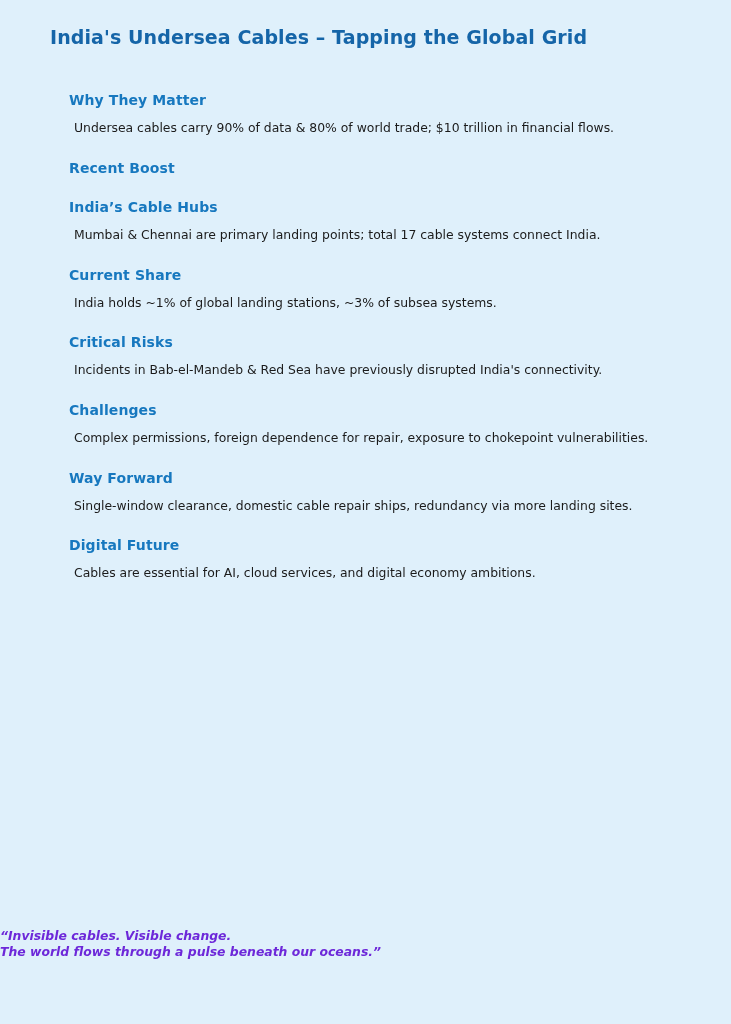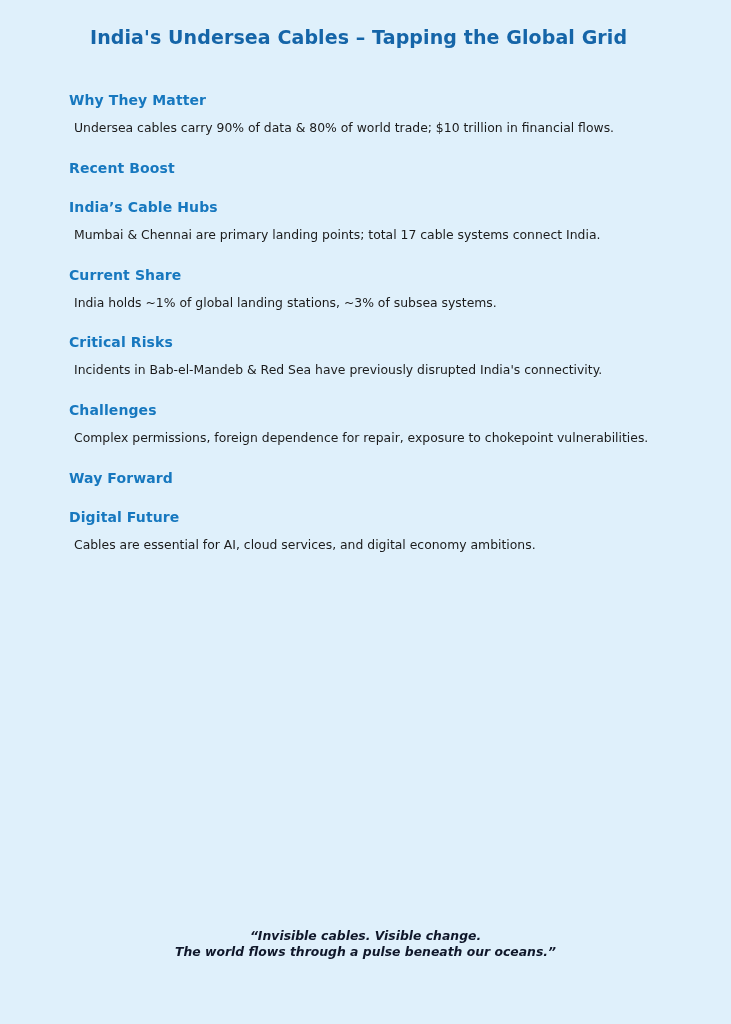--- a/index.html
+++ b/index.html
@@ -22,21 +22,20 @@
     position: relative;
   }
   .title {
     position: absolute;
     top: 26px;
     left: 50px;
     font-size: 19px;
     font-weight: bold;
     color: #1565a8;
     letter-spacing: 0.1px;
-    margin-left: 40px;
   }
   .sections {
     position: absolute;
     top: 92px;
     left: 68px;
     right: 8px;
   }
   .section {
     margin-bottom: 23.5px;
   }
@@ -52,25 +51,25 @@
     color: #1b1b1b;
     margin: 12px 0 0 6px;
     line-height: 1.3;
     white-space: nowrap;
   }
   .footer-quote {
     position: absolute;
     left: 0;
     right: 0;
     top: 928px;
-    text-align: center;
+    text-align: left;
     font-size: 12.4px;
     font-weight: bold;
     font-style: italic;
-    color: #0f172a;
+    color: #6d28d9;
     line-height: 1.28;
   }
   .footer-quote .line {
     display: block;
   }
 </style>
 </head>
 <body>
 
 <div class="page">
@@ -103,20 +102,21 @@
       <div class="section-body">Incidents in Bab-el-Mandeb &amp; Red Sea have previously disrupted India's connectivity.</div>
     </div>
 
     <div class="section">
       <div class="section-heading">Challenges</div>
       <div class="section-body">Complex permissions, foreign dependence for repair, exposure to chokepoint vulnerabilities.</div>
     </div>
 
     <div class="section">
       <div class="section-heading">Way Forward</div>
+      <div class="section-body">Single-window clearance, domestic cable repair ships, redundancy via more landing sites.</div>
     </div>
 
     <div class="section">
       <div class="section-heading">Digital Future</div>
       <div class="section-body">Cables are essential for AI, cloud services, and digital economy ambitions.</div>
     </div>
 
   </div>
 
   <div class="footer-quote">

